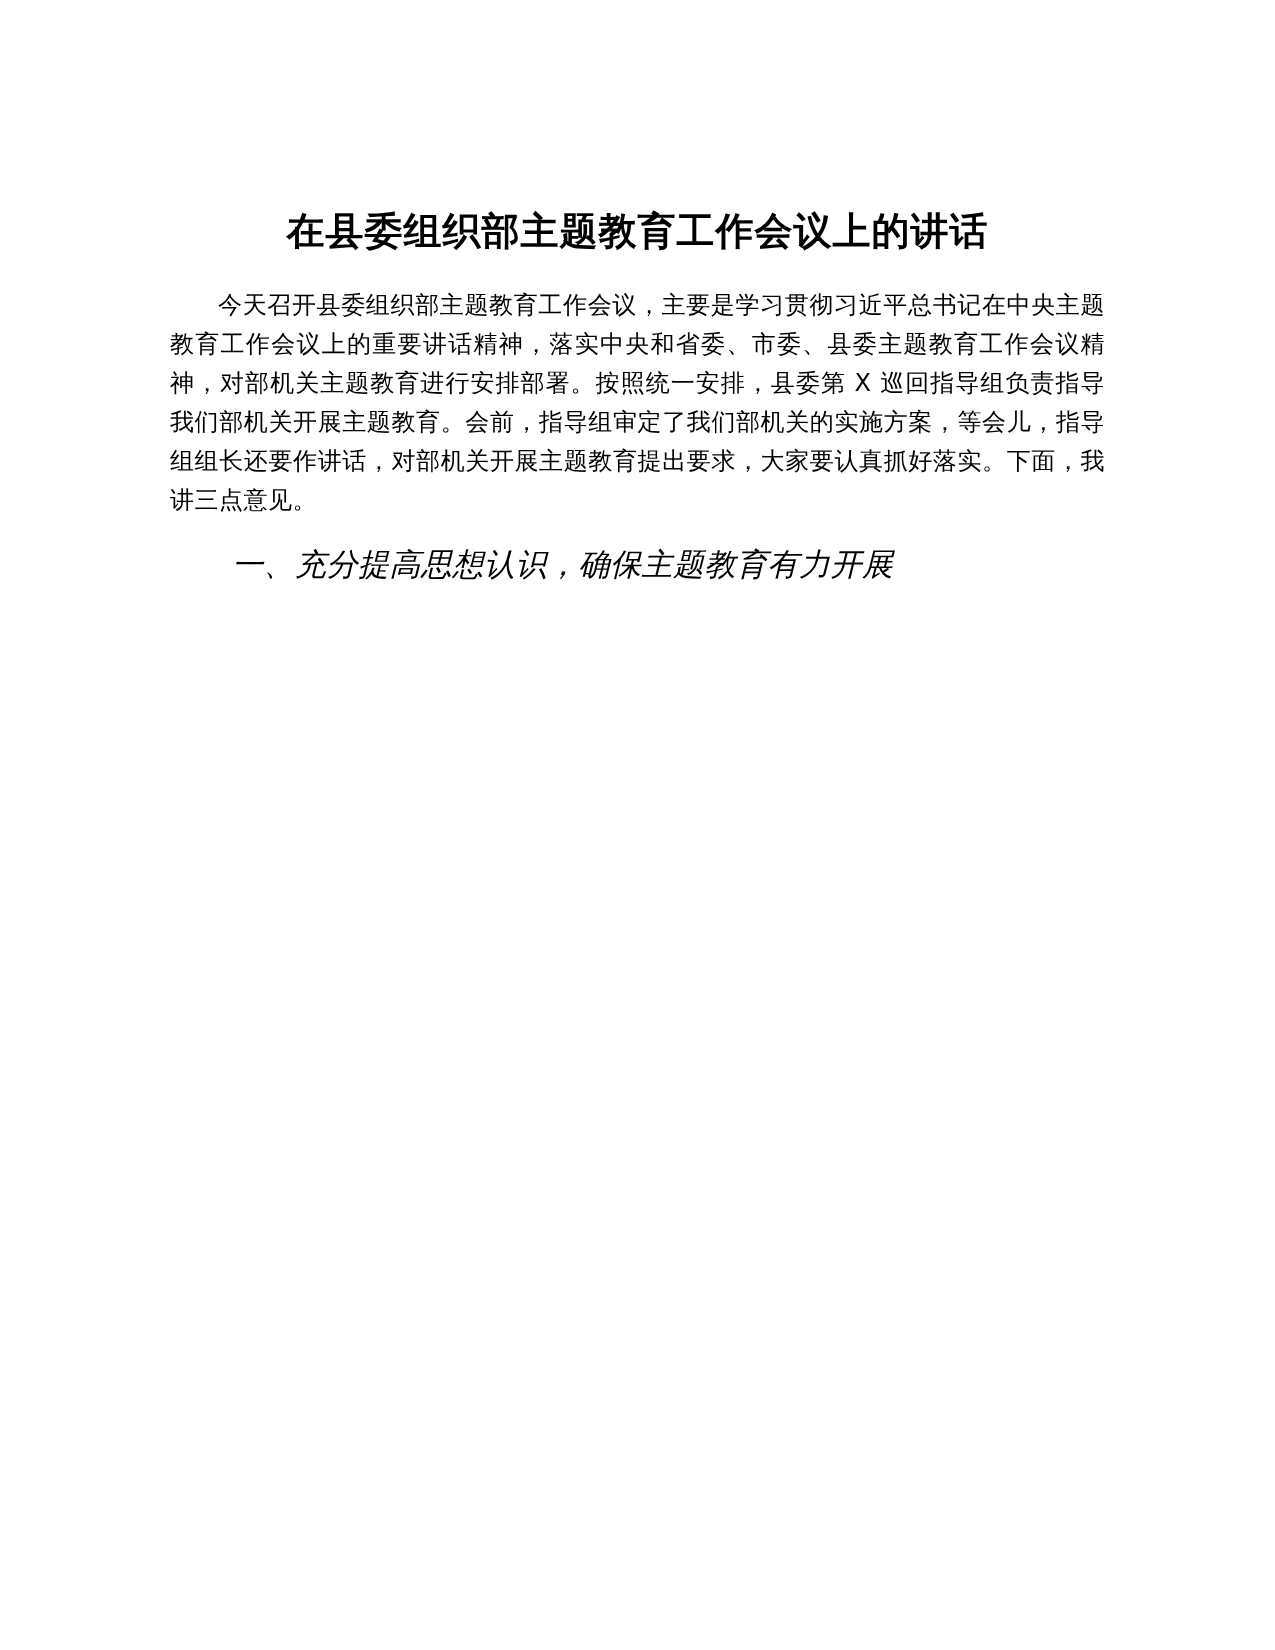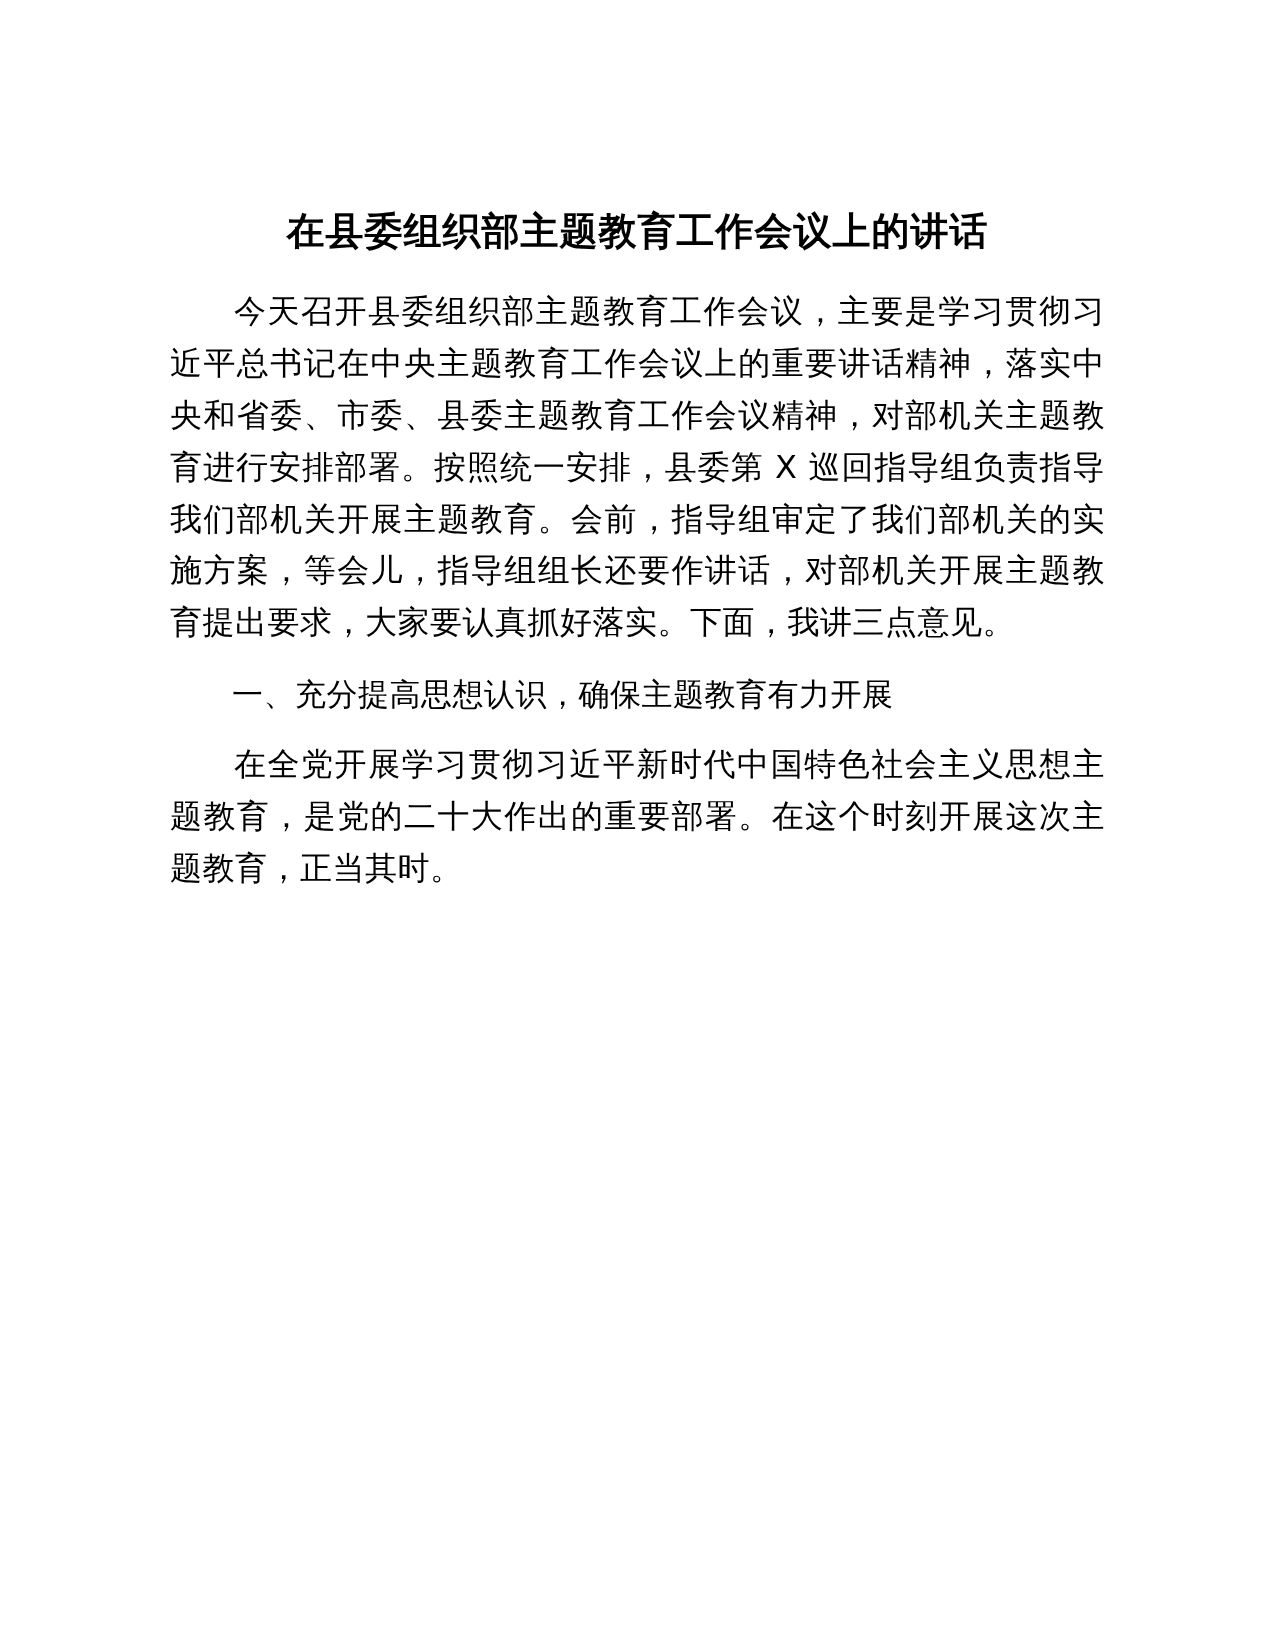--- a/index.html
+++ b/index.html
@@ -23,41 +23,41 @@
   }
   .doc-title {
     font-size: 38px;
     font-weight: bold;
     text-align: center;
     line-height: 1.4;
     letter-spacing: 1px;
     margin: 55px 0 28px 0;
   }
   .para {
-    font-size: 32px;
+    font-size: 24px;
     line-height: 1.62;
     text-align: justify;
     text-justify: inter-ideograph;
     margin: 0 0 20px 0;
     text-indent: 2em;
     letter-spacing: 0.5px;
   }
   .heading {
     font-size: 31px;
     line-height: 1.62;
     margin: 0 0 20px 0;
     text-indent: 2em;
     letter-spacing: 0.5px;
+    font-style: italic;
   }
 </style>
 </head>
 <body>
 
 <div class="page">
   <h1 class="doc-title">在县委组织部主题教育工作会议上的讲话</h1>
 
   <p class="para">今天召开县委组织部主题教育工作会议，主要是学习贯彻习近平总书记在中央主题教育工作会议上的重要讲话精神，落实中央和省委、市委、县委主题教育工作会议精神，对部机关主题教育进行安排部署。按照统一安排，县委第 X 巡回指导组负责指导我们部机关开展主题教育。会前，指导组审定了我们部机关的实施方案，等会儿，指导组组长还要作讲话，对部机关开展主题教育提出要求，大家要认真抓好落实。下面，我讲三点意见。</p>
 
   <p class="heading">一、充分提高思想认识，确保主题教育有力开展</p>
 
-  <p class="para">在全党开展学习贯彻习近平新时代中国特色社会主义思想主题教育，是党的二十大作出的重要部署。在这个时刻开展这次主题教育，正当其时。</p>
 
 </div>
 
 </body></html>

